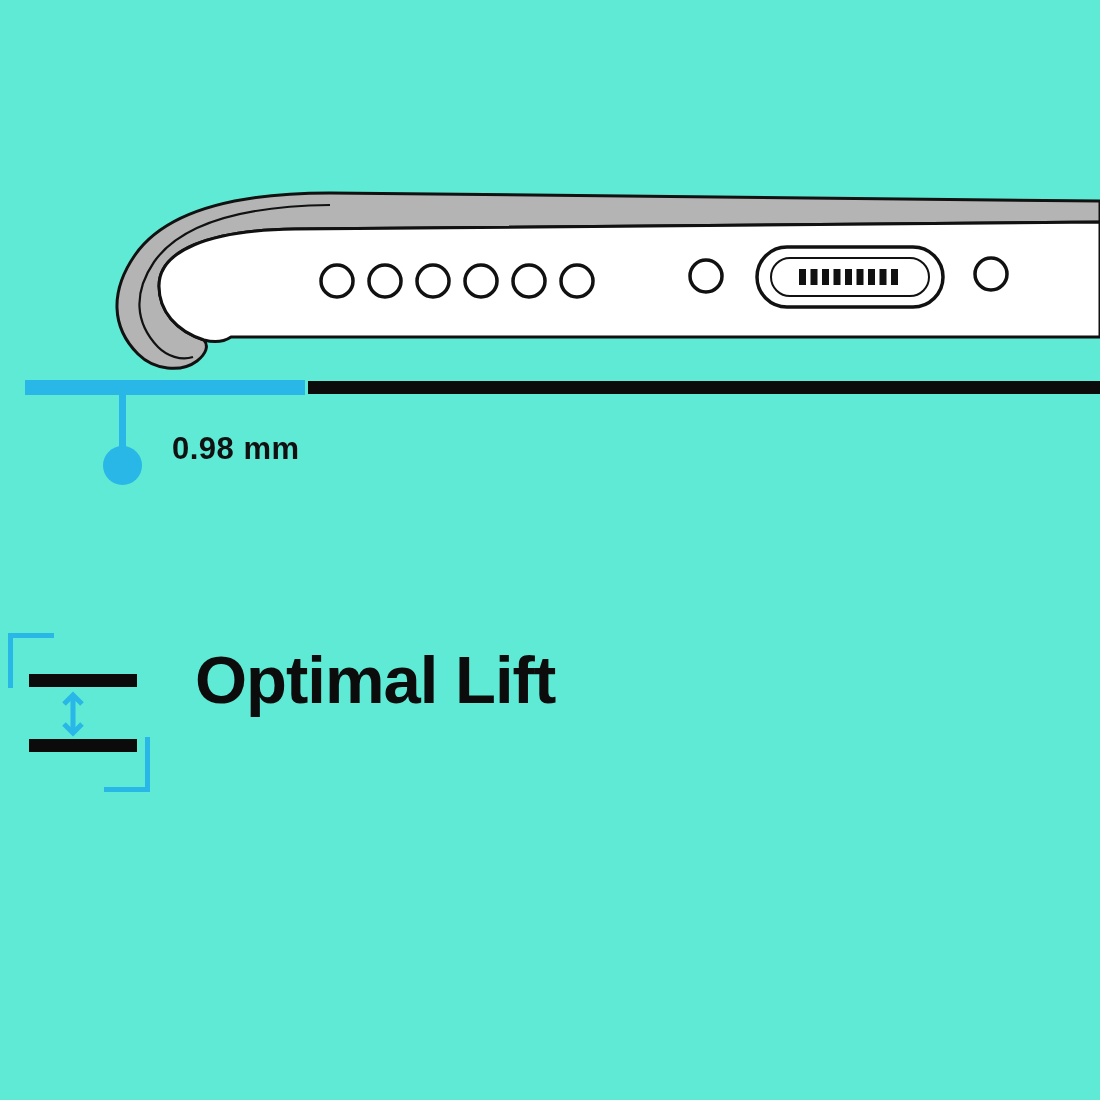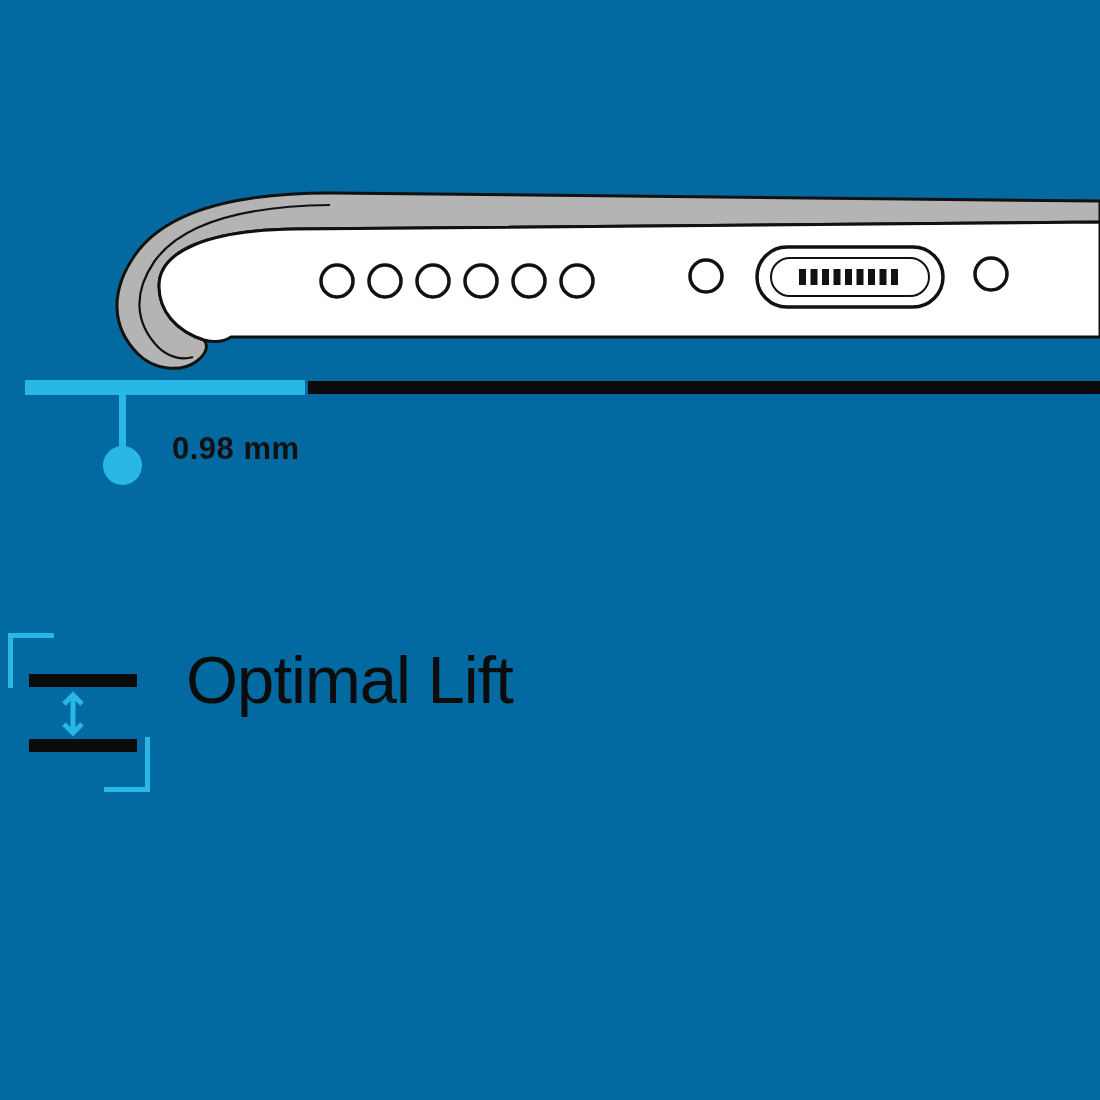--- a/index.html
+++ b/index.html
@@ -2,21 +2,21 @@
 <html><head>
 <meta charset="utf-8">
 <style>
   * { margin: 0; padding: 0; box-sizing: border-box; }
   html, body { background: #ffffff; }
   body { font-family: "Liberation Sans", sans-serif; }
   .stage {
     position: relative;
     width: 1100px;
     height: 1100px;
-    background: #0369a1;
+    background: #5eead4;
     overflow: hidden;
   }
   .abs { position: absolute; }
 
   
   .bar-cyan  { left: 25px;  top: 380px; width: 280px; height: 15px; background: #29b7e8; }
   .bar-black { left: 308px; top: 381px; width: 792px; height: 13px; background: #0b0b0b; }
   .pointer-line { left: 119px; top: 394px; width: 7px;  height: 57px; background: #29b7e8; }
   .pointer-dot  { left: 103px; top: 446px; width: 39px; height: 39px; border-radius: 50%; background: #29b7e8; }
   .measure-label {
@@ -29,22 +29,22 @@
   .bracket-tl { left: 8px;   top: 633px; width: 46px; height: 55px;
                 border-left: 5px solid #29b7e8; border-top: 5px solid #29b7e8; }
   .bracket-br { left: 104px; top: 737px; width: 46px; height: 55px;
                 border-right: 5px solid #29b7e8; border-bottom: 5px solid #29b7e8; }
   .screen-line-top    { left: 29px; top: 674px; width: 108px; height: 13px; background: #0b0b0b; }
   .screen-line-bottom { left: 29px; top: 739px; width: 108px; height: 13px; background: #0b0b0b; }
   .arrow-wrap { left: 57px; top: 691px; width: 32px; height: 46px; }
 
   
   .title {
-    left: 186px; top: 641px;
-    font-size: 67px; font-weight: 400; color: #0c0c0c;
+    left: 195px; top: 641px;
+    font-size: 67px; font-weight: 700; color: #0c0c0c;
     letter-spacing: -1px; white-space: nowrap; text-align: center;
   }
   .subtitle {
     left: 182px; top: 732px;
     font-size: 40px; font-weight: 600; color: #151515;
     letter-spacing: -0.5px; white-space: nowrap;
   }
 
   svg.illustration { position: absolute; left: 0; top: 0; }
 </style>

